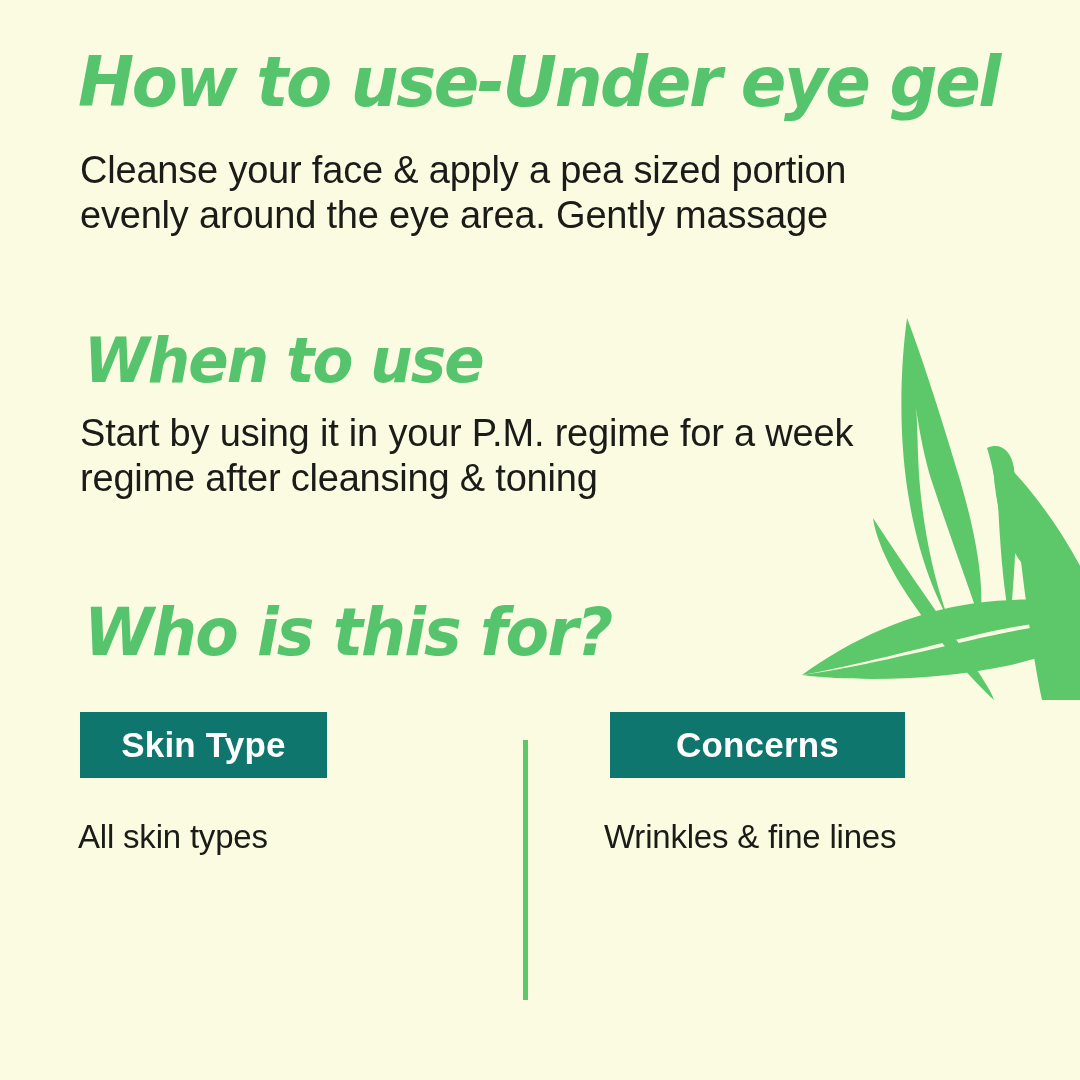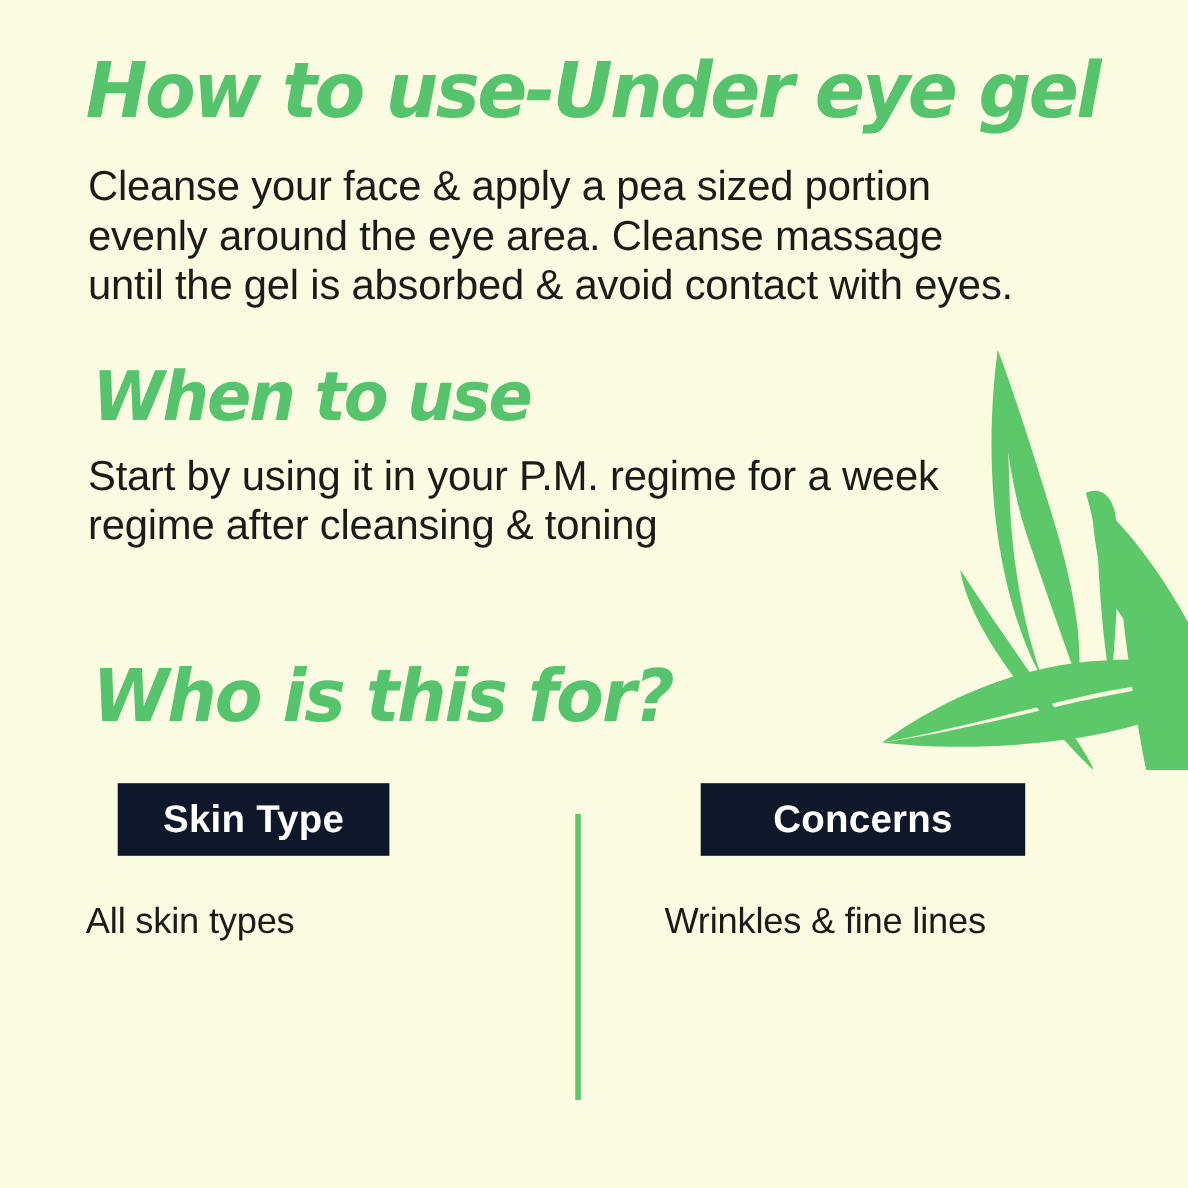--- a/index.html
+++ b/index.html
@@ -79,31 +79,30 @@
     letter-spacing: -0.2px;
     white-space: nowrap;
   }
   .para-howto { top: 148px; }
   .para-when  { top: 411px; }
   .para div { white-space: nowrap; }
 
   
   .badge {
     position: absolute;
-    background: #0f172a;
+    background: #0f766e;
     color: #ffffff;
     font-family: "Liberation Sans", sans-serif;
     font-weight: bold;
     font-size: 35px;
     letter-spacing: 0.2px;
     display: flex;
     align-items: center;
     justify-content: center;
     box-sizing: border-box;
-    margin-left: 27px;
   }
   .badge-skin {
     left: 80px;  top: 712px;
     width: 247px; height: 66px;
   }
   .badge-concerns {
     left: 610px; top: 712px;
     width: 295px; height: 66px;
   }
 
@@ -151,22 +150,21 @@
 
       <path d="M22 375 C70 340 130 312 196 303 C252 296 300 300 330 312 C300 318 252 322 200 334 C140 348 74 366 22 375 Z" fill="#5cc86a"></path>
       <path d="M22 375 C74 368 140 352 200 338 C254 326 300 320 332 314 C318 336 280 354 226 366 C160 380 78 382 22 375 Z" fill="#5cc86a"></path>
     </svg>
   </div>
 
   <div class="h-main">How to use-Under eye gel</div>
 
   <div class="para para-howto">
     <div>Cleanse your face &amp; apply a pea sized portion</div>
-    <div>evenly around the eye area. Cleanse massage</div>
-    <div>until the gel is absorbed &amp; avoid contact with eyes.</div>
+    <div>evenly around the eye area. Gently massage</div>
   </div>
 
   <div class="h-sec h-when">When to use</div>
 
   <div class="para para-when">
     <div>Start by using it in your P.M. regime for a week</div>
     <div>regime after cleansing &amp; toning</div>
   </div>
 
   <div class="h-sec h-who">Who is this for?</div>

